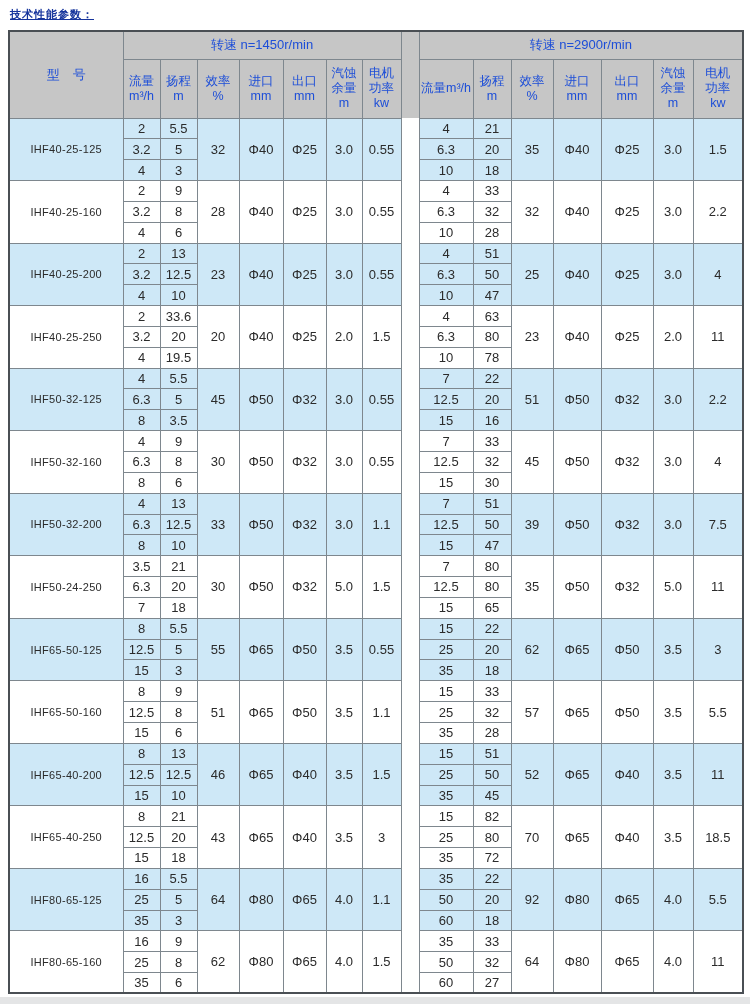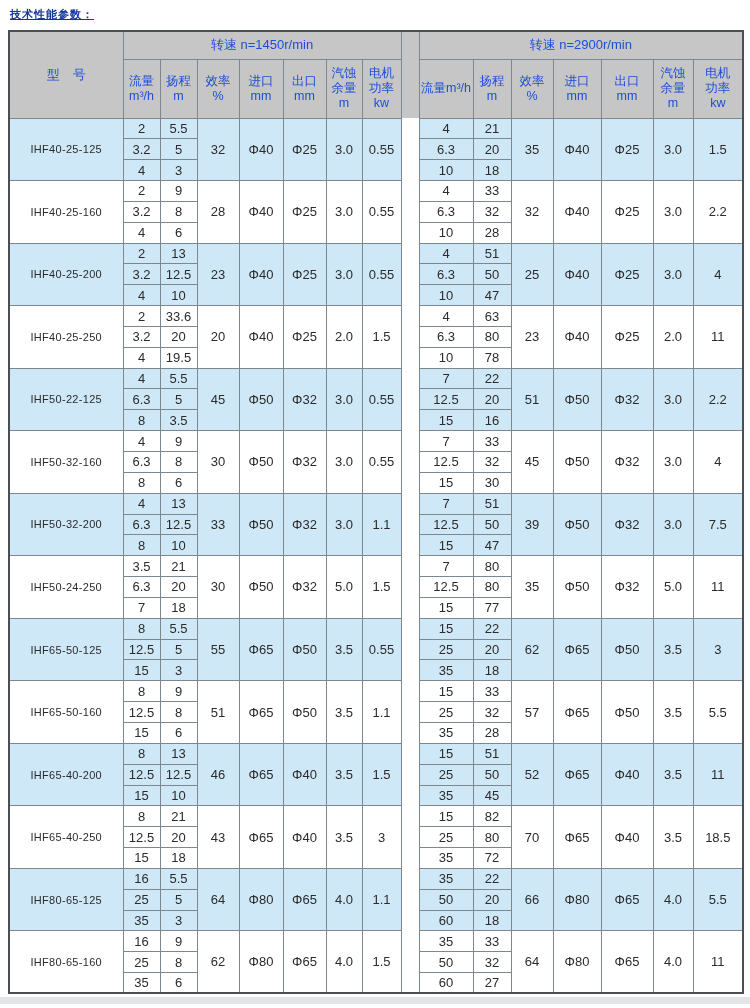--- a/index.html
+++ b/index.html
@@ -240,21 +240,21 @@
           <td class="num">6.3</td>
           <td class="num">80</td>
         </tr>
         <tr class="sub-row">
           <td class="num">4</td>
           <td class="num">19.5</td>
           <td class="num">10</td>
           <td class="num">78</td>
         </tr>
         <tr class="sub-row hl">
-          <td class="model" rowspan="3">IHF50-22-125</td>
+          <td class="model" rowspan="3">IHF50-32-125</td>
           <td class="num">4</td>
           <td class="num">5.5</td>
           <td class="num" rowspan="3">45</td>
           <td class="num" rowspan="3">Φ50</td>
           <td class="num" rowspan="3">Φ32</td>
           <td class="num" rowspan="3">3.0</td>
           <td class="num" rowspan="3">0.55</td>
           <td class="num">7</td>
           <td class="num">22</td>
           <td class="num" rowspan="3">51</td>
@@ -353,21 +353,21 @@
         <tr class="sub-row">
           <td class="num">6.3</td>
           <td class="num">20</td>
           <td class="num">12.5</td>
           <td class="num">80</td>
         </tr>
         <tr class="sub-row">
           <td class="num">7</td>
           <td class="num">18</td>
           <td class="num">15</td>
-          <td class="num">77</td>
+          <td class="num">65</td>
         </tr>
         <tr class="sub-row hl">
           <td class="model" rowspan="3">IHF65-50-125</td>
           <td class="num">8</td>
           <td class="num">5.5</td>
           <td class="num" rowspan="3">55</td>
           <td class="num" rowspan="3">Φ65</td>
           <td class="num" rowspan="3">Φ50</td>
           <td class="num" rowspan="3">3.5</td>
           <td class="num" rowspan="3">0.55</td>
@@ -482,21 +482,21 @@
           <td class="model" rowspan="3">IHF80-65-125</td>
           <td class="num">16</td>
           <td class="num">5.5</td>
           <td class="num" rowspan="3">64</td>
           <td class="num" rowspan="3">Φ80</td>
           <td class="num" rowspan="3">Φ65</td>
           <td class="num" rowspan="3">4.0</td>
           <td class="num" rowspan="3">1.1</td>
           <td class="num">35</td>
           <td class="num">22</td>
-          <td class="num" rowspan="3">66</td>
+          <td class="num" rowspan="3">92</td>
           <td class="num" rowspan="3">Φ80</td>
           <td class="num" rowspan="3">Φ65</td>
           <td class="num" rowspan="3">4.0</td>
           <td class="num" rowspan="3">5.5</td>
         </tr>
         <tr class="sub-row hl">
           <td class="num">25</td>
           <td class="num">5</td>
           <td class="num">50</td>
           <td class="num">20</td>

